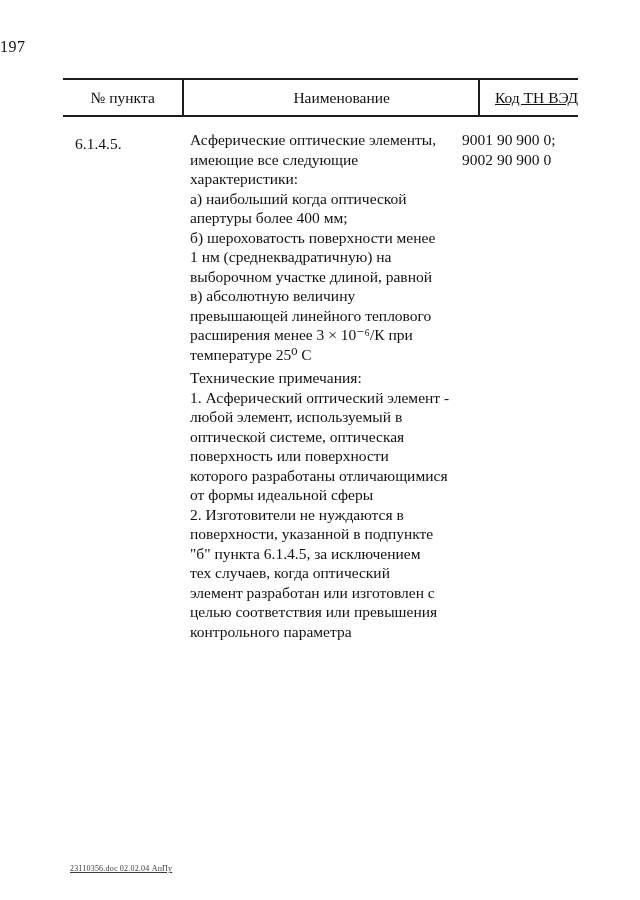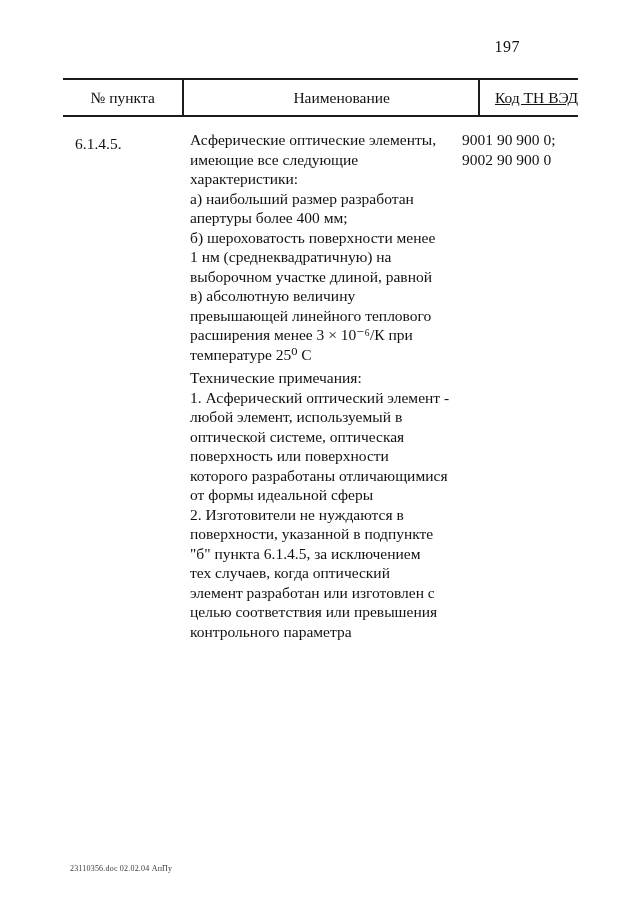--- a/index.html
+++ b/index.html
@@ -14,21 +14,21 @@
     overflow: hidden;
     font-family: "Liberation Serif", "DejaVu Serif", serif;
     color: #111111;
   }
 
   .page-number {
     position: absolute;
     top: 38px;
     left: 0;
     width: 520px;
-    text-align: right;
+    text-align: left;
     font-size: 16px;
     letter-spacing: 0.5px;
   }
 
   .doc-table-header {
     position: absolute;
     top: 78px;
     left: 63px;
     width: 515px;
     height: 39px;
@@ -80,41 +80,42 @@
   }
 
   .footer-note {
     position: absolute;
     top: 864px;
     left: 70px;
     font-size: 8px;
     color: #3a3a3a;
     letter-spacing: 0.2px;
     white-space: nowrap;
+    text-decoration: underline;
   }
 </style>
 </head>
 <body>
 
 <div class="page-number">197</div>
 
 <div class="doc-table-header">
   <div class="header-cell c1">№ пункта</div>
   <div class="header-cell c2">Наименование</div>
   <div class="header-cell c3">Код ТН ВЭД</div>
 </div>
 
 <div class="col-item body-text">6.1.4.5.</div>
 
 <div class="col-name body-text">
   <div>
       <div class="line">Асферические оптические элементы,</div>
       <div class="line">имеющие все следующие</div>
       <div class="line">характеристики:</div>
-      <div class="line">а) наибольший размер разработан</div>
+      <div class="line">а) наибольший когда оптической</div>
       <div class="line">апертуры более 400 мм;</div>
       <div class="line">б) шероховатость поверхности менее</div>
       <div class="line">1 нм (среднеквадратичную) на</div>
       <div class="line">выборочном участке длиной, равной</div>
       <div class="line">в) абсолютную величину</div>
       <div class="line">превышающей линейного теплового</div>
       <div class="line">расширения менее 3 × 10⁻⁶/К при</div>
       <div class="line">температуре 25⁰ С</div>
     </div>
   <div class="notes-heading">Технические примечания:</div>

